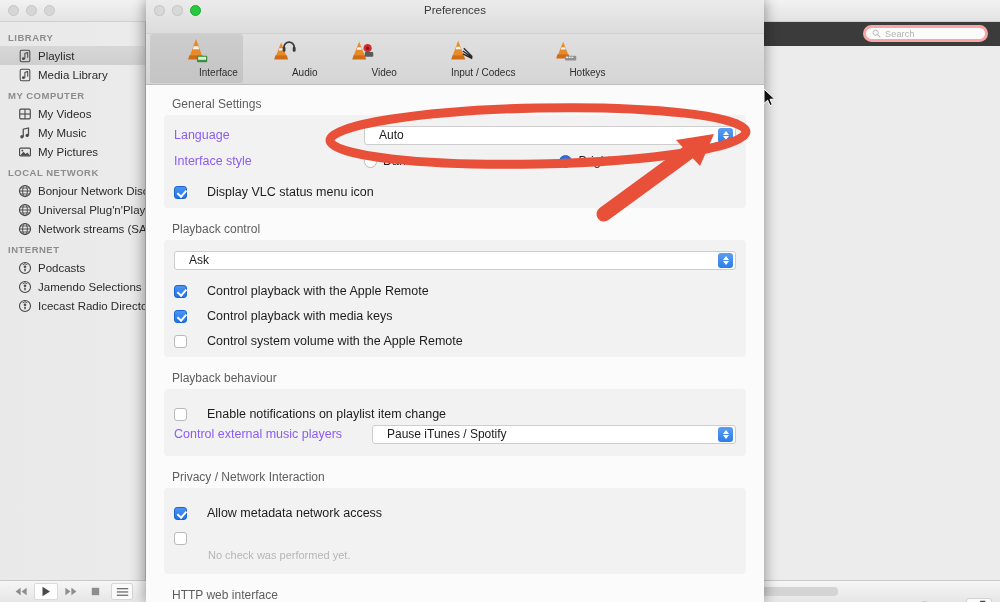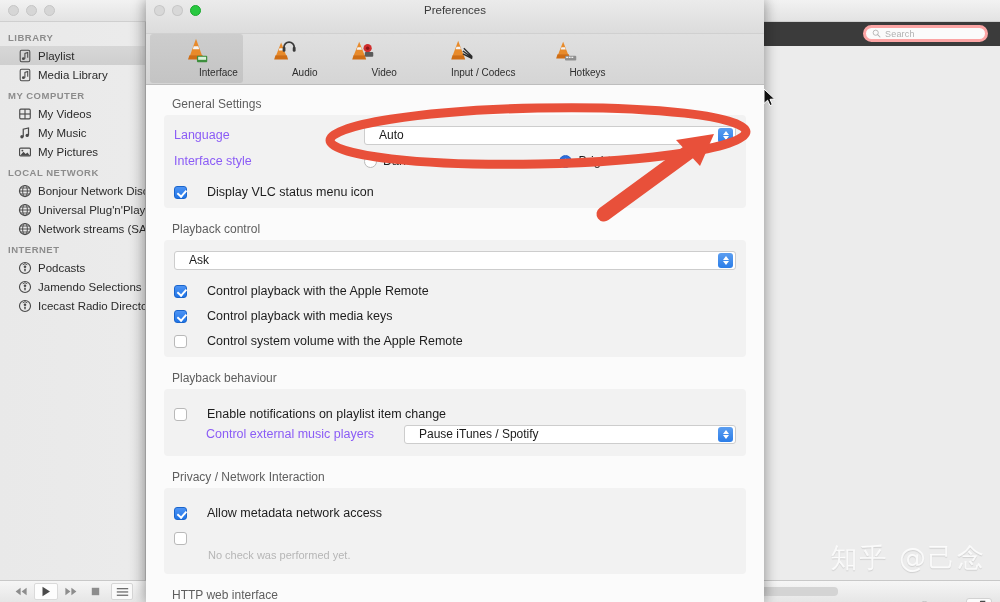--- a/index.html
+++ b/index.html
@@ -118,21 +118,21 @@
     background: #fbfbfb; padding: 12px 18px 0 18px; overflow: hidden;
   }
   .grp-title { font-size: 12px; color: #5e5e5e; margin: 0 0 4px 8px; }
   .grp-box {
     background: #f2f2f2; border-radius: 4px; padding: 7px 10px 9px 10px;
     margin-bottom: 14px;
   }
   .row { display: flex; align-items: center; height: 26px; }
   .row-label { font-size: 12.5px; color: #8b5cf6; white-space: nowrap; }
   .lbl-w { width: 190px; flex: 0 0 auto; }
-  .lbl-w2 { width: 198px; flex: 0 0 auto; margin-left: 32px; }
+  .lbl-w2 { width: 198px; flex: 0 0 auto; }
 
   .popup {
     flex: 1 1 auto; height: 19px; background: #ffffff;
     border: 1px solid #cdcdcd; border-radius: 3px;
     display: flex; align-items: center; position: relative;
     padding-left: 14px; font-size: 12px; color: #1b1b1b;
   }
   .popup .stepper {
     position: absolute; right: 2px; top: 1px; width: 15px; height: 15px;
     background: linear-gradient(#5c9ef0, #2b7de8); border-radius: 3px;
@@ -549,15 +549,14 @@
     <g>
       <path d="M604 214 L697 146" stroke="#E8503A" stroke-width="15" stroke-linecap="round" fill="none"></path>
       <path d="M714 134 L676 140 L700 166 Z" fill="#E8503A"></path>
     </g>
   </svg>
 
   <svg class="cursor" viewBox="0 0 13 19">
     <path d="M1 1 L1 15.5 L4.6 12.2 L7 17.6 L9.3 16.5 L7 11.3 L11.6 11z" fill="#111" stroke="#fff" stroke-width="1"></path>
   </svg>
 
-  <div class="watermark">知乎 @己念</div>
 
 </div>
 
 </body></html>

